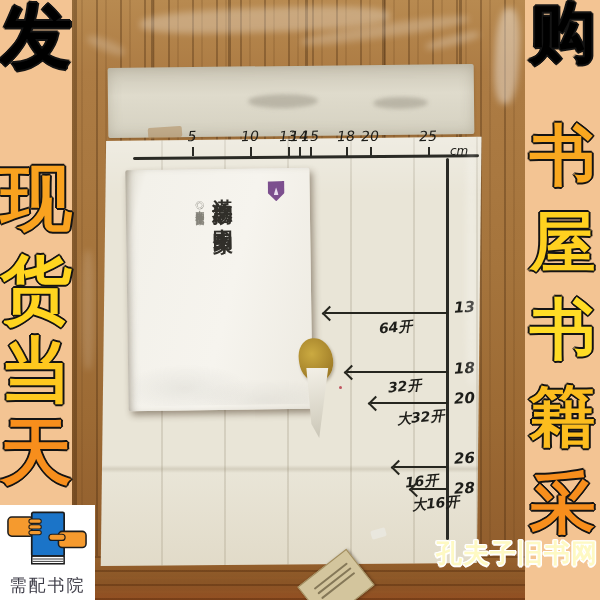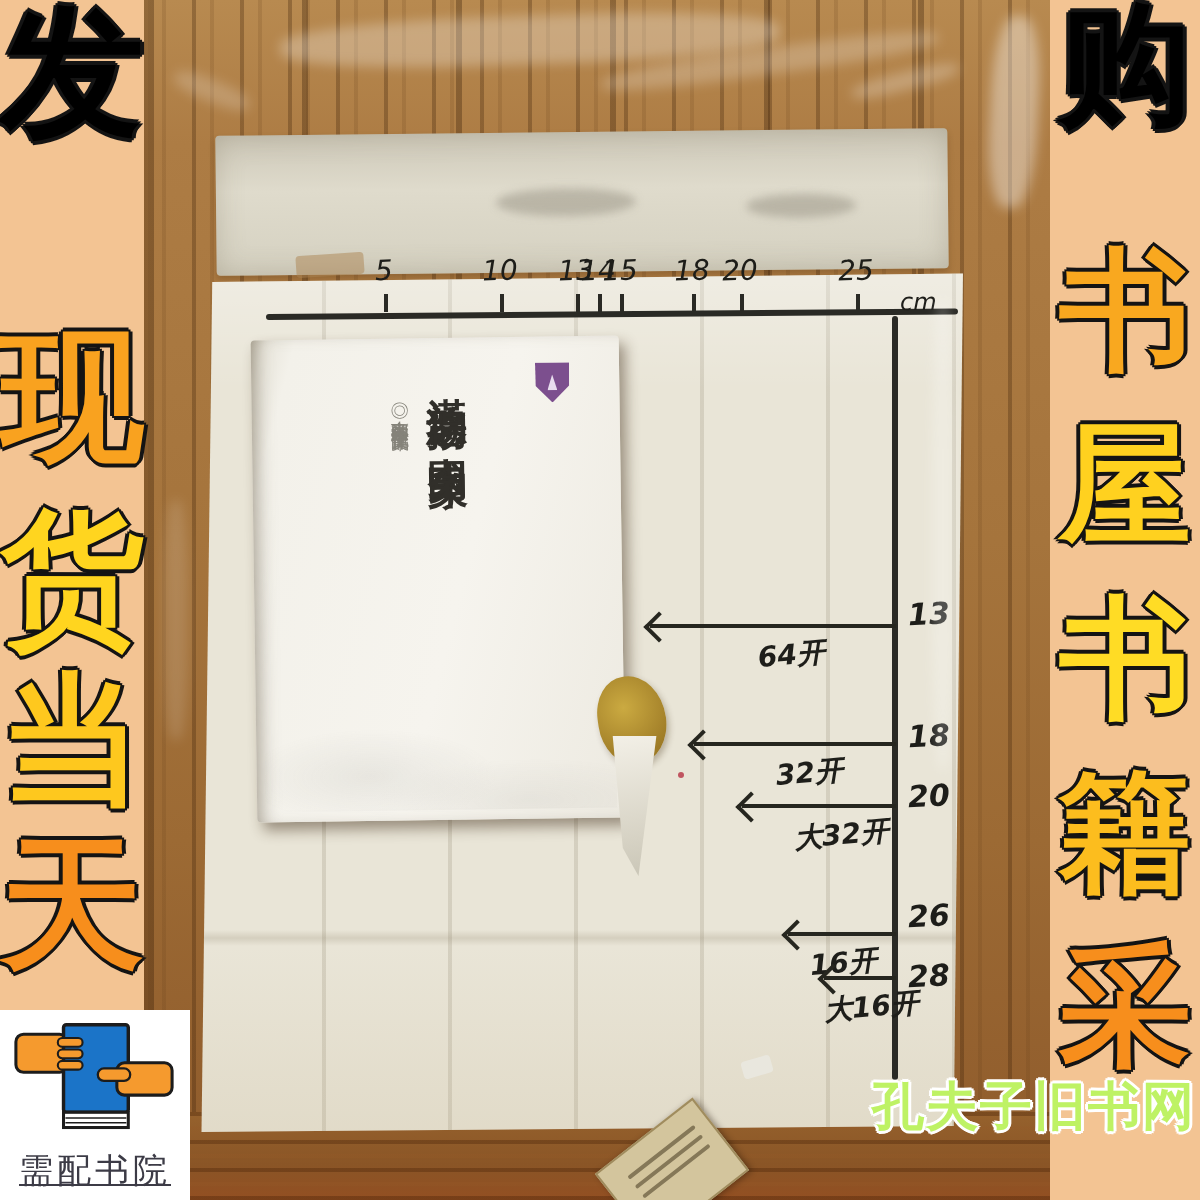--- a/index.html
+++ b/index.html
@@ -111,25 +111,25 @@
   #banner-right .bchar:nth-of-type(2){top:123px;color:#f9a81f;}
   #banner-right .bchar:nth-of-type(3){top:210px;color:#ffd11f;}
   #banner-right .bchar:nth-of-type(4){top:297px;color:#ffdc25;}
   #banner-right .bchar:nth-of-type(5){top:384px;color:#fcbd1e;}
   #banner-right .bchar:nth-of-type(6){top:471px;color:#f78e1c;}
 
   
   #logo-box{position:absolute;left:0;top:505px;width:95px;height:95px;background:#fff;}
   #logo-box svg{position:absolute;left:7px;top:3px;}
   #logo-caption{position:absolute;left:0;bottom:3px;width:100%;text-align:center;
-    font-family:"Liberation Serif",serif;font-size:17px;letter-spacing:2px;color:#3c3b46;text-decoration:underline;}
+    font-family:"Liberation Serif",serif;font-size:17px;letter-spacing:2px;color:#3c3b46;}
 
   
   #watermark{position:absolute;right:2px;top:540px;text-align:right;line-height:1.0;}
-  #wm-name{font-size:26px;font-weight:bold;letter-spacing:1px;color:#bef264;
+  #wm-name{font-size:26px;font-weight:bold;letter-spacing:1px;color:#fef9c3;
     text-shadow:-1.5px 0 #fff,1.5px 0 #fff,0 -1.5px #fff,0 1.5px #fff,
       -1px -1px #fff,1px 1px #fff,1px -1px #fff,-1px 1px #fff;}
   #wm-url{font-size:20px;font-weight:bold;color:#c32a6a;margin-top:2px;
     text-shadow:-1.5px 0 #fff,1.5px 0 #fff,0 -1.5px #fff,0 1.5px #fff,
       -1px -1px #fff,1px 1px #fff,1px -1px #fff,-1px 1px #fff;}
 </style>
 </head>
 <body>
 
 <div id="stage">

